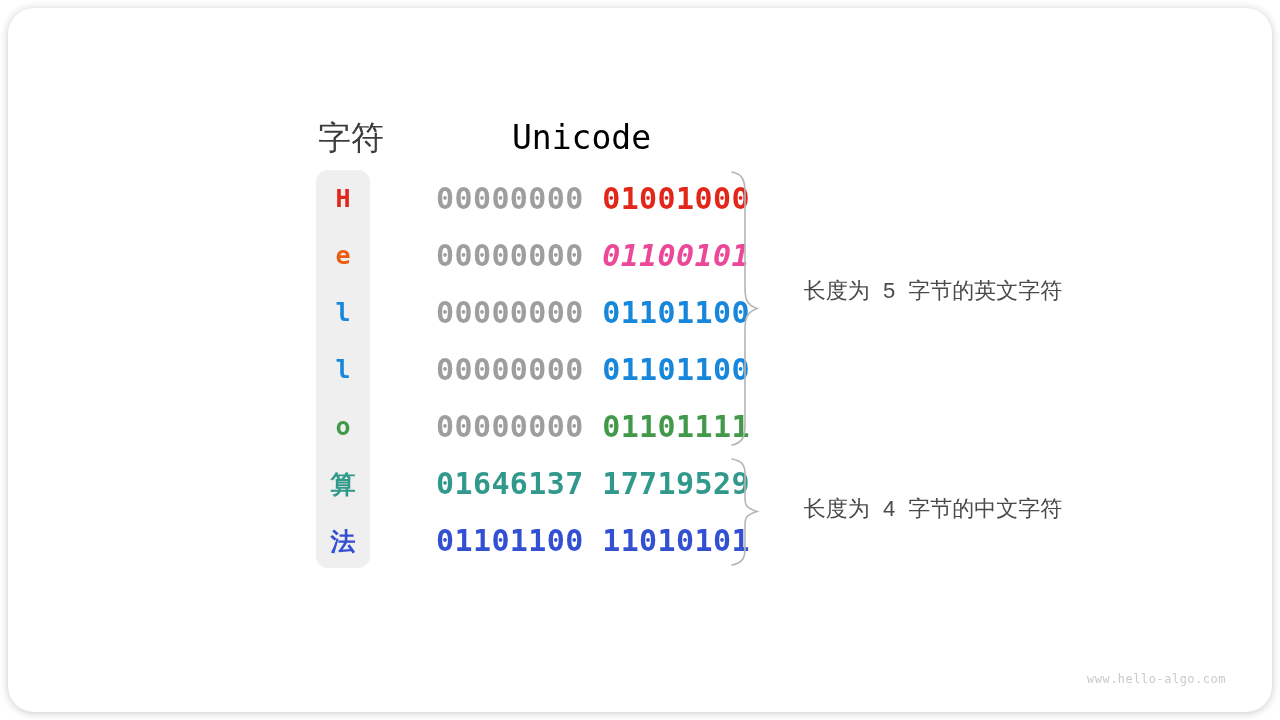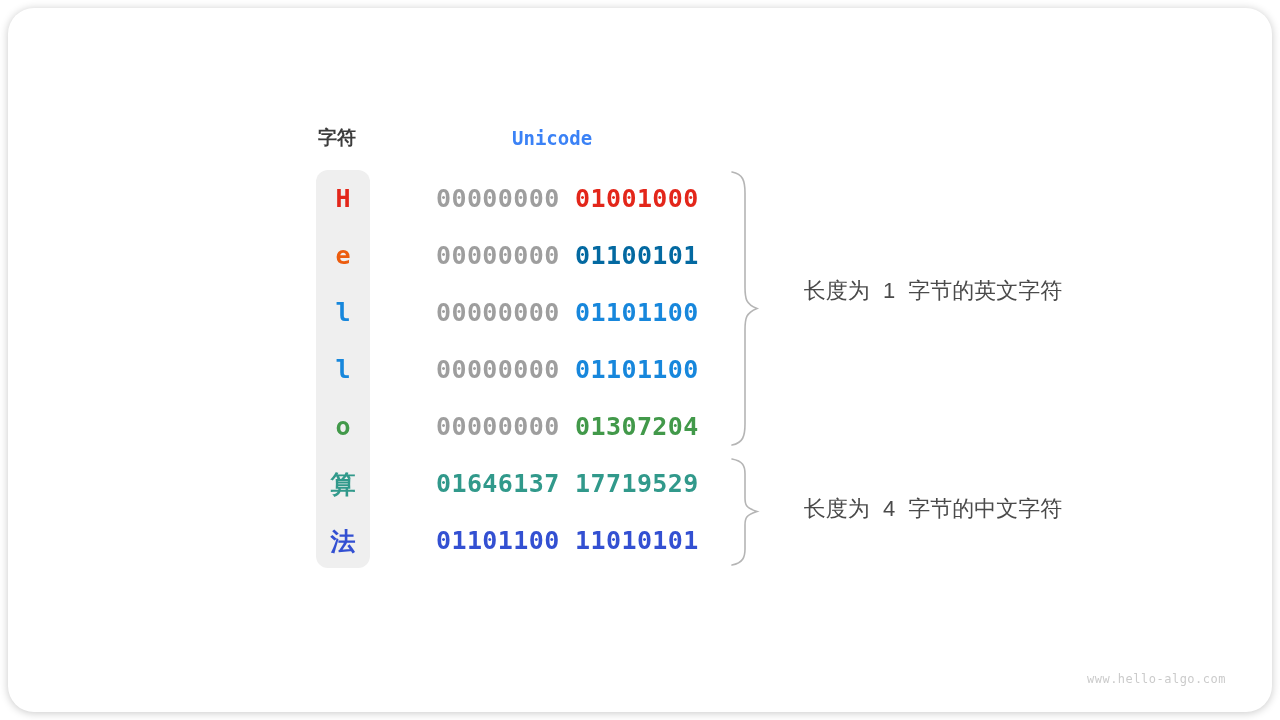--- a/index.html
+++ b/index.html
@@ -13,22 +13,22 @@
     position: absolute;
     left: 8px; top: 8px; width: 1264px; height: 704px;
     background: #ffffff;
     border-radius: 26px;
     box-shadow: 0 1px 8px rgba(0,0,0,0.22);
   }
   .abs { position: absolute; }
   .mono { font-family: "DejaVu Sans Mono", monospace; }
 
   .hdr {
-    font-weight: bold;
-    font-size: 19px;
+    font-weight: normal;
+    font-size: 33px;
     color: #3c3c3c;
     line-height: 28px;
     white-space: nowrap;
   }
   .hdr-char    { left: 310px; top: 116px; }
   .hdr-unicode { left: 504px; top: 116px; }
 
   .char-col-bg {
     left: 308px; top: 162px;
     width: 54px; height: 398px;
@@ -43,21 +43,21 @@
   .row .ch {
     position: absolute;
     left: 308px; width: 54px;
     text-align: center;
     font-size: 25px;
     font-weight: bold;
   }
   .row .bin {
     position: absolute;
     left: 428px;
-    font-size: 25px;
+    font-size: 30px;
     font-weight: bold;
     letter-spacing: 0.4px;
   }
 
   .brace { overflow: visible; }
   .brace path {
     fill: none;
     stroke-width: 1.6;
     stroke-linecap: round;
   }
@@ -79,67 +79,67 @@
     letter-spacing: 0.5px;
   }
 </style>
 </head>
 <body>
 
 <div class="card">
 
   <div class="abs hdr hdr-char" style="color: rgb(60, 60, 60);">字符</div>
 
-  <div class="abs hdr hdr-unicode mono" style="color: #3b82f6; text-align: right;">Unicode</div>
+  <div class="abs hdr hdr-unicode mono" style="color: #000000; text-align: right;">Unicode</div>
 
   <div class="abs char-col-bg" style="background-color: rgb(239, 239, 239);"></div>
 
   <div class="abs row" style="top:176px">
     <span class="ch mono" style="color: rgb(227, 38, 26);">H</span>
     <span class="bin mono"><span style="color: rgb(158, 158, 158);">00000000</span> <span style="color: rgb(227, 38, 26);">01001000</span></span>
   </div>
 
   <div class="abs row" style="top:233px">
     <span class="ch mono" style="color: rgb(236, 92, 14);">e</span>
-    <span class="bin mono"><span style="color: rgb(158, 158, 158);">00000000</span> <span style="color: #0369a1;">01100101</span></span>
+    <span class="bin mono"><span style="color: rgb(158, 158, 158);">00000000</span> <span style="color: #ec4899; font-style: italic;">01100101</span></span>
   </div>
 
   <div class="abs row" style="top:290px">
     <span class="ch mono" style="color: rgb(23, 135, 220);">l</span>
     <span class="bin mono"><span style="color: rgb(158, 158, 158);">00000000</span> <span style="color: rgb(23, 135, 220);">01101100</span></span>
   </div>
 
   <div class="abs row" style="top:347px">
     <span class="ch mono" style="color: rgb(23, 135, 220);">l</span>
     <span class="bin mono"><span style="color: rgb(158, 158, 158);">00000000</span> <span style="color: rgb(23, 135, 220);">01101100</span></span>
   </div>
 
   <div class="abs row" style="top:404px">
     <span class="ch mono" style="color: rgb(66, 153, 74);">o</span>
-    <span class="bin mono"><span style="color: rgb(158, 158, 158);">00000000</span> <span style="color: rgb(66, 153, 74);">01307204</span></span>
+    <span class="bin mono"><span style="color: rgb(158, 158, 158);">00000000</span> <span style="color: rgb(66, 153, 74);">01101111</span></span>
   </div>
 
   <div class="abs row" style="top:461px">
     <span class="ch" style="color: rgb(49, 153, 139);">算</span>
     <span class="bin mono"><span style="color: rgb(49, 153, 139);">01646137</span> <span style="color: rgb(49, 153, 139);">17719529</span></span>
   </div>
 
   <div class="abs row" style="top:518px">
     <span class="ch" style="color: rgb(51, 80, 210);">法</span>
     <span class="bin mono"><span style="color: rgb(51, 80, 210);">01101100</span> <span style="color: rgb(51, 80, 210); margin-top: 37px;">11010101</span></span>
   </div>
 
   <svg class="abs brace" style="left:721px; top:162px;" width="32" height="277" viewBox="0 0 32 277">
     <path d="M3,2 C14,4 16,11 16,23 L16,117 C16,129 17,134 28,138.5 C17,143 16,148 16,160 L16,254 C16,266 14,273 3,275" style="stroke: rgb(181, 181, 181);"></path>
   </svg>
 
   <svg class="abs brace" style="left:721px; top:449px;" width="32" height="110" viewBox="0 0 32 110">
     <path d="M3,2 C14,4 16,9 16,17 L16,41 C16,48 17,51 28,54.5 C17,58 16,61 16,68 L16,92 C16,100 14,106 3,108" style="stroke: rgb(181, 181, 181);"></path>
   </svg>
 
-  <div class="abs ann ann-main" style="top: 269px; color: rgb(74, 74, 74);">长度为 1 字节的英文字符</div>
+  <div class="abs ann ann-main" style="top: 269px; color: rgb(74, 74, 74);">长度为 5 字节的英文字符</div>
 
 
   <div class="abs ann ann-main" style="top: 487px; color: rgb(74, 74, 74);">长度为 4 字节的中文字符</div>
 
   <div class="abs mono watermark" style="color: rgb(203, 203, 203);">www.hello-algo.com</div>
 
 </div>
 
 </body></html>

